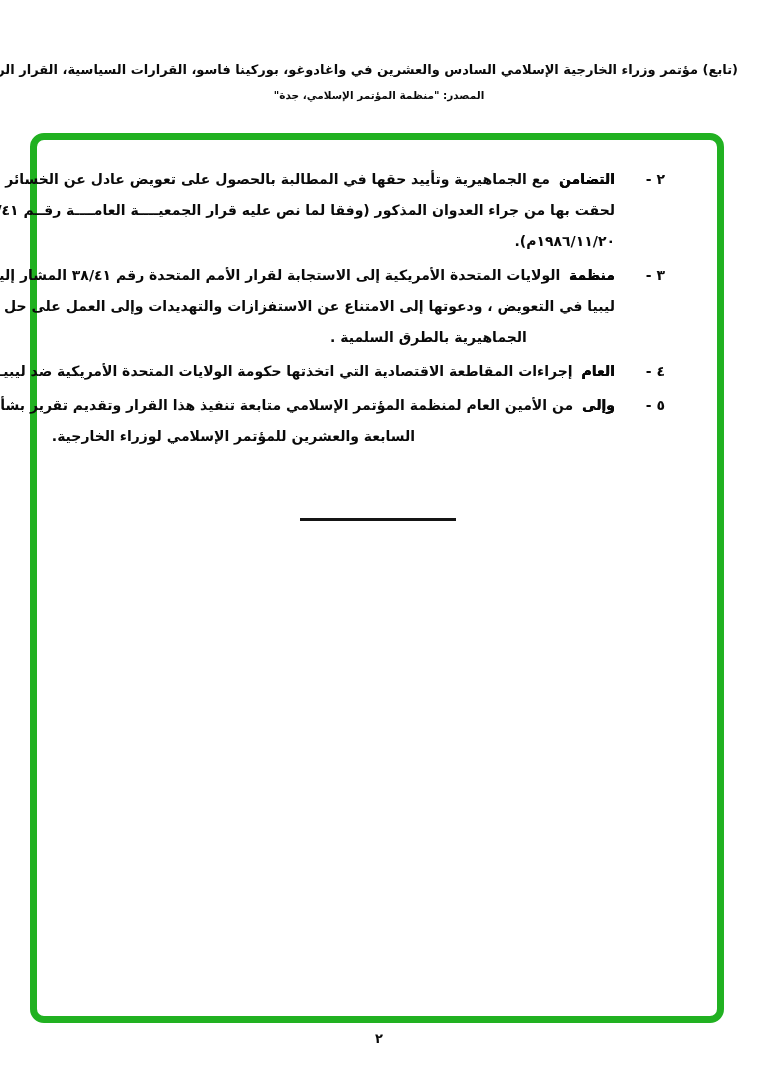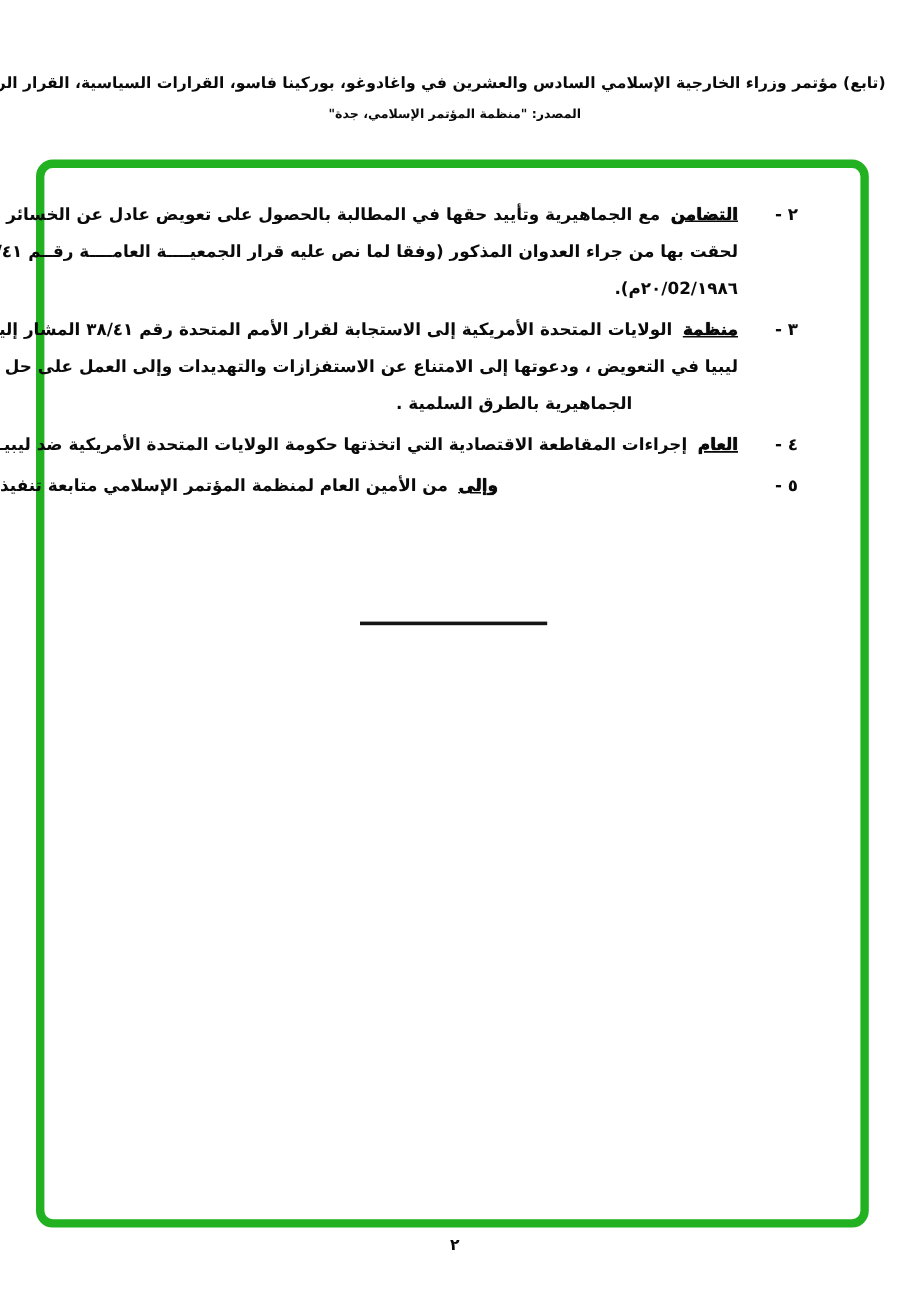--- a/index.html
+++ b/index.html
@@ -45,21 +45,20 @@
     white-space:nowrap;
   }
   .line:last-child { text-align-last:right; }
   
   .item:nth-child(2) .line:last-child { text-align-last:center; padding-left:165px; }
   .item:nth-child(3) .line:last-child { text-align-last:center; }
   .item:nth-child(4) .line:last-child { text-align-last:center; padding-right:200px; }
   .lead {
     text-shadow:0 0 .6px #000, 0 0 .6px #000;
     margin-left:4px;
-    text-decoration:underline;
   }
   
   .divider {
     position:absolute; left:300px; top:518px;
     width:156px; height:3px; background:#151515;
   }
   .pagenum {
     position:absolute; top:1031px; left:0; right:0;
     text-align:center; font-size:13px; font-weight:bold;
   }
@@ -70,41 +69,42 @@
 <div class="header1">(تابع) مؤتمر وزراء الخارجية الإسلامي السادس والعشرين في واغادوغو، بوركينا فاسو، القرارات السياسية، القرار الرقم ٢٦/١٥-س</div>
 <div class="header2">المصدر: "منظمة المؤتمر الإسلامي، جدة"</div>
 
 <div class="green-box">
   <div class="content" id="items">
       <div class="item">
         <div class="num">٢ -</div>
         <div class="text">
           <div class="line"><span class="lead">التضامن</span> مع الجماهيرية وتأييد حقها في المطالبة بالحصول على تعويض عادل عن الخسائر والأضرار التي</div>
           <div class="line">لحقت بها من جراء العدوان المذكور (وفقا لما نص عليه قرار الجمعيــــة العامــــة رقــم ٣٨/٤١ بتــاريخ</div>
-          <div class="line">١٩٨٦/02/٢٠م).</div>
+          <div class="line">١٩٨٦/١١/٢٠م).</div>
         </div>
       </div>
       <div class="item">
         <div class="num">٣ -</div>
         <div class="text">
           <div class="line"><span class="lead">منظمة</span> الولايات المتحدة الأمريكية إلى الاستجابة لقرار الأمم المتحدة رقم ٣٨/٤١ المشار إليه بشــأن حــق</div>
           <div class="line">ليبيا في التعويض ، ودعوتها إلى الامتناع عن الاستفزازات والتهديدات وإلى العمل على حل خلافاتها مــــع</div>
           <div class="line">الجماهيرية بالطرق السلمية .</div>
         </div>
       </div>
       <div class="item">
         <div class="num">٤ -</div>
         <div class="text">
           <div class="line"><span class="lead">العام</span> إجراءات المقاطعة الاقتصادية التي اتخذتها حكومة الولايات المتحدة الأمريكية ضد ليبيــــا ويطــــالب</div>
         </div>
       </div>
       <div class="item">
         <div class="num">٥ -</div>
         <div class="text">
           <div class="line"><span class="lead">وإلى</span> من الأمين العام لمنظمة المؤتمر الإسلامي متابعة تنفيذ هذا القرار وتقديم تقرير بشأنه إلى الــــدورة</div>
+          <div class="line">السابعة والعشرين للمؤتمر الإسلامي لوزراء الخارجية.</div>
         </div>
       </div>
     </div>
 </div>
 
 <div class="divider"></div>
 
 <div class="pagenum">٢</div>
 
 </body></html>

